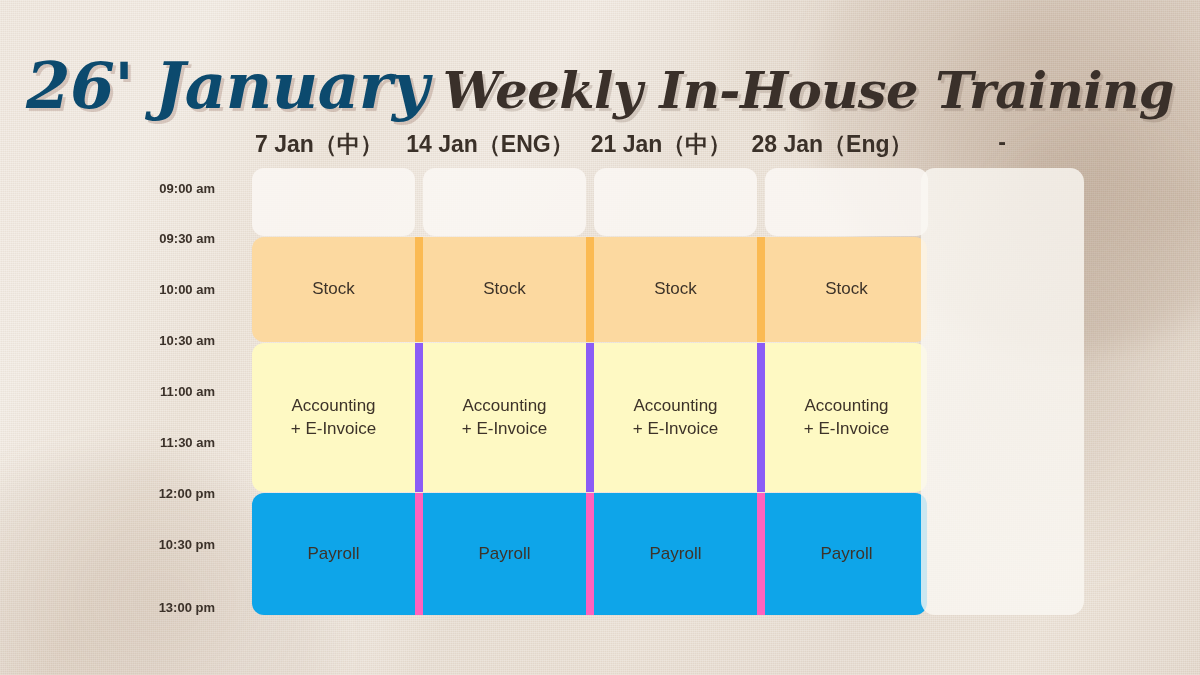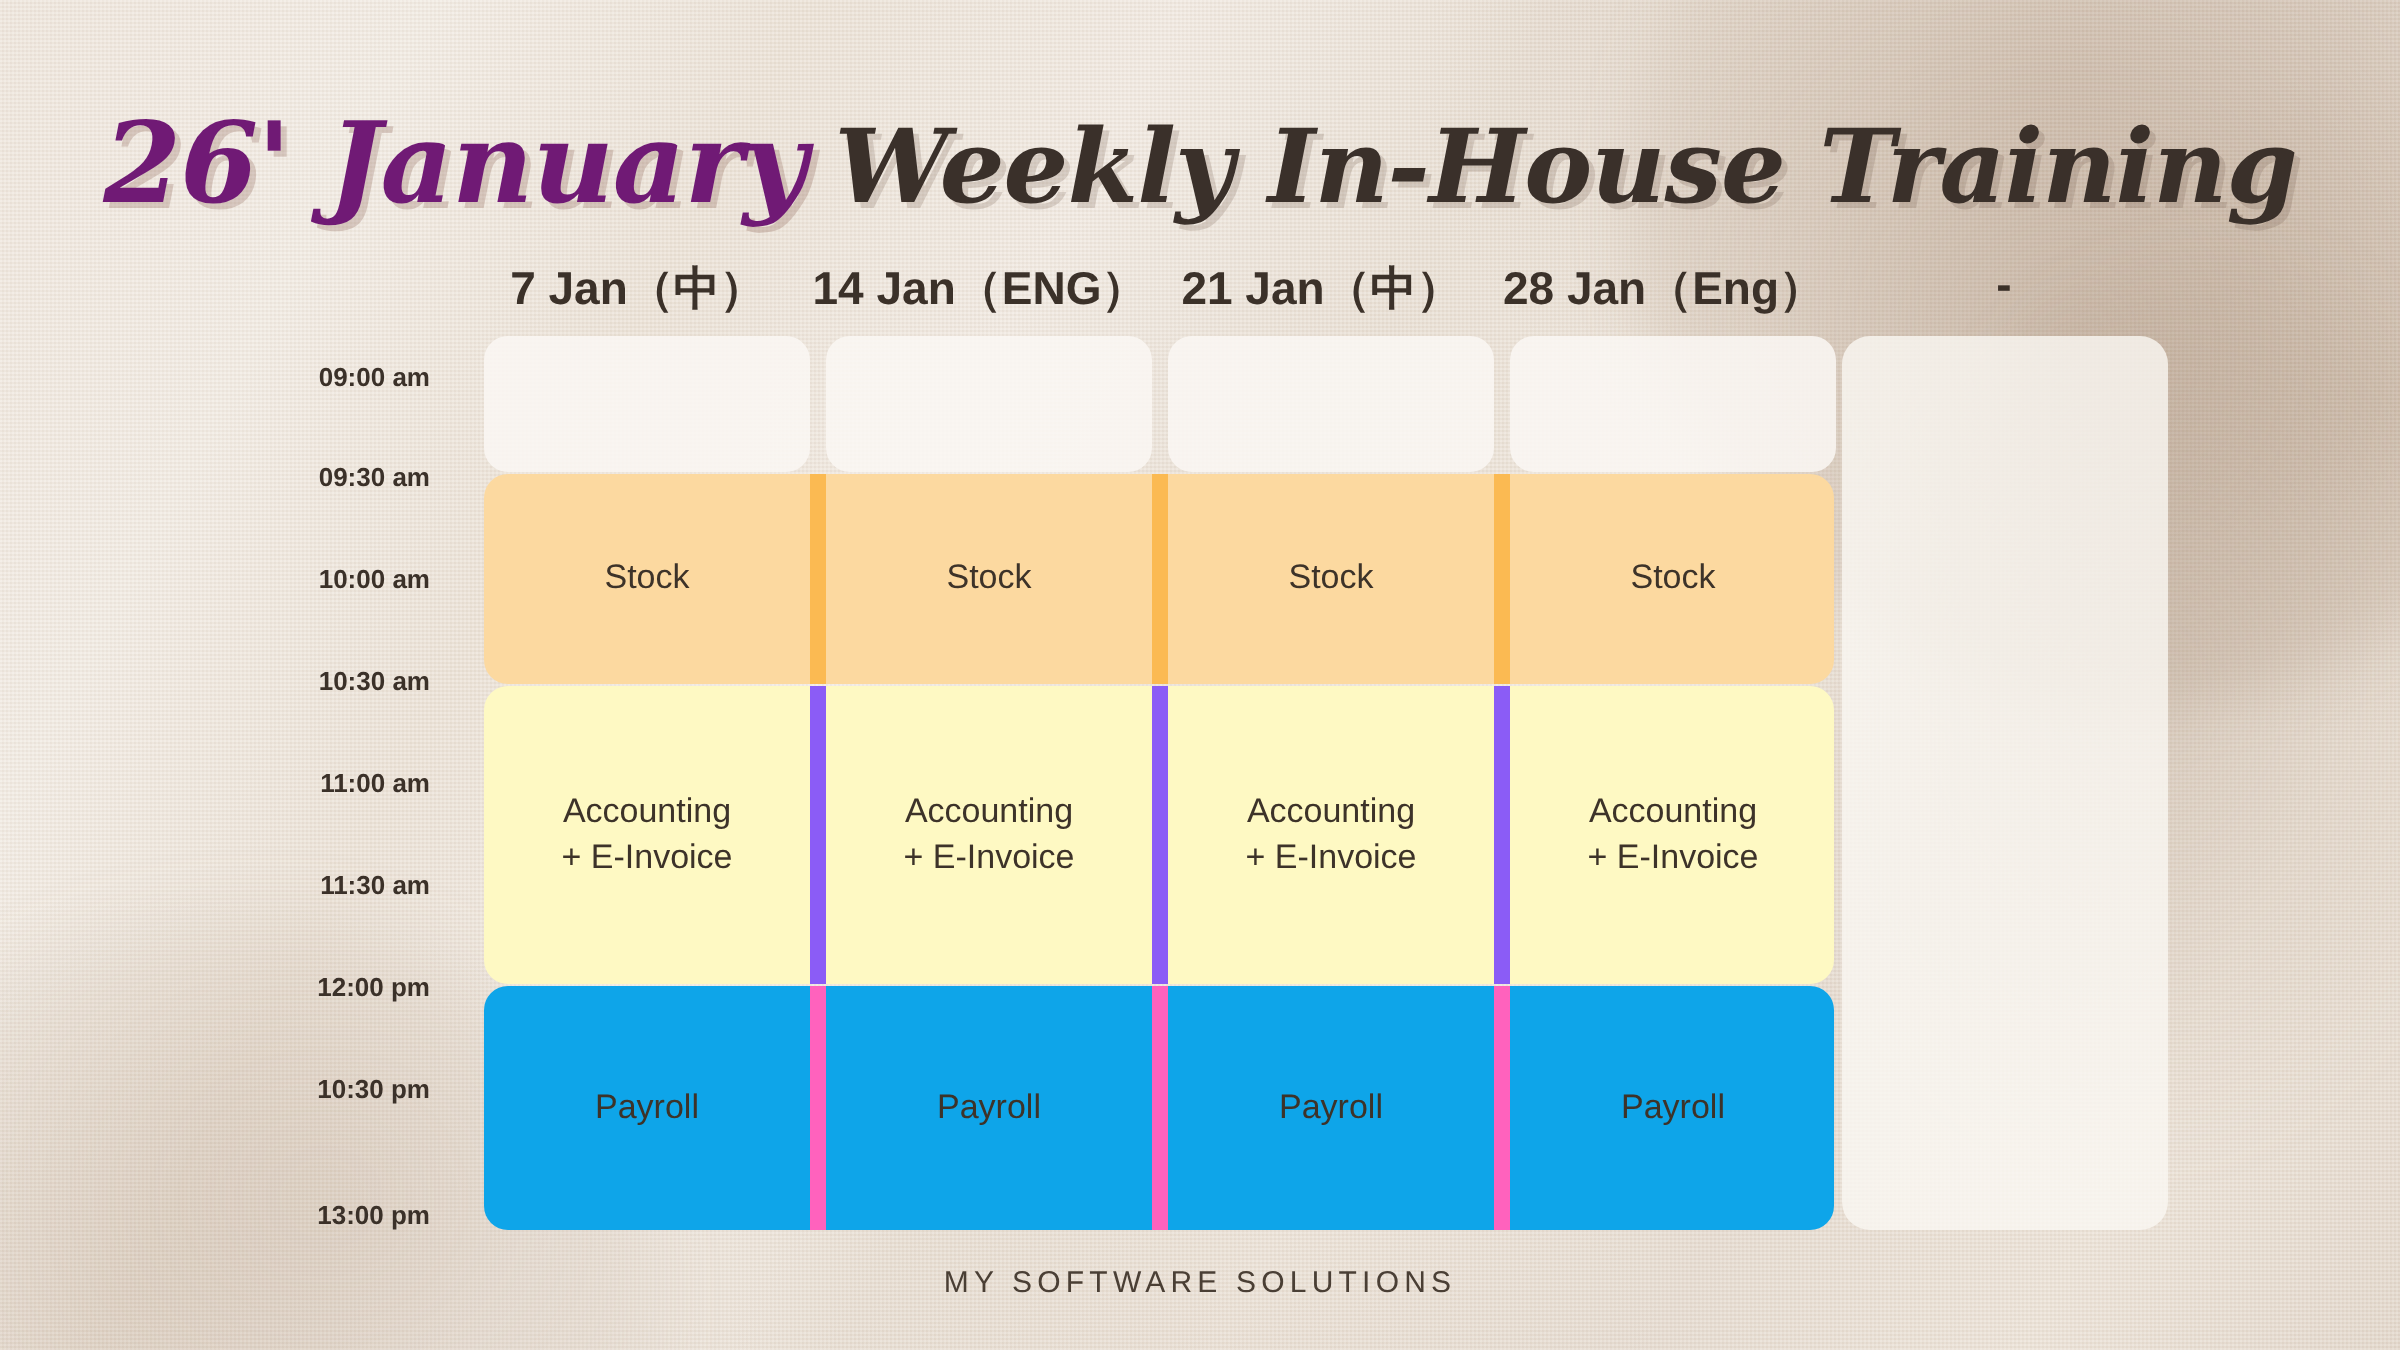--- a/index.html
+++ b/index.html
@@ -72,23 +72,23 @@
   .title-part {
     font-family: "DejaVu Serif", serif;
     font-weight: 700;
     font-style: italic;
     font-size: 54px;
     letter-spacing: -0.5px;
     display:inline-block;
     vertical-align: baseline;
   }
   .title-accent {
-    color: #701a75;
+    color: #0c4a6e;
     text-shadow: 3px 3px 0 rgba(120,70,55,0.22);
-    font-size: 56px;
+    font-size: 64px;
     margin-right: 14px;
   }
   .title-main {
     color: #3a302a;
     text-shadow: 3px 3px 0 rgba(120,95,80,0.22);
     font-size: 51px;
   }
 
   
   
@@ -107,21 +107,21 @@
     position:absolute;
     left:0; width:215px;
     text-align:right;
     font-size:13px;
     font-weight:700;
     color:#3b3129;
     white-space:nowrap;
   }
 
   
-  #grid { position:absolute; left:242px; top:168px; width:712px; height:447px; }
+  #grid { position:absolute; left:252px; top:168px; width:712px; height:447px; }
 
   .band {
     position:absolute; left:0; width:675px;
     border-radius:12px;
   }
   .band-label {
     position:absolute;
     top:0; bottom:0;
     display:flex;
     flex-direction:column;
@@ -259,15 +259,14 @@
           <span>Payroll</span>
         </div>
         <div class="band-label" style="left: 513px; width: 163px;">
           <span>Payroll</span>
         </div>
       </div>
     </div>
 
   <div id="empty-col-card"></div>
 
-  <div id="footer">MY SOFTWARE SOLUTIONS</div>
 
 </div>
 
 </body></html>

